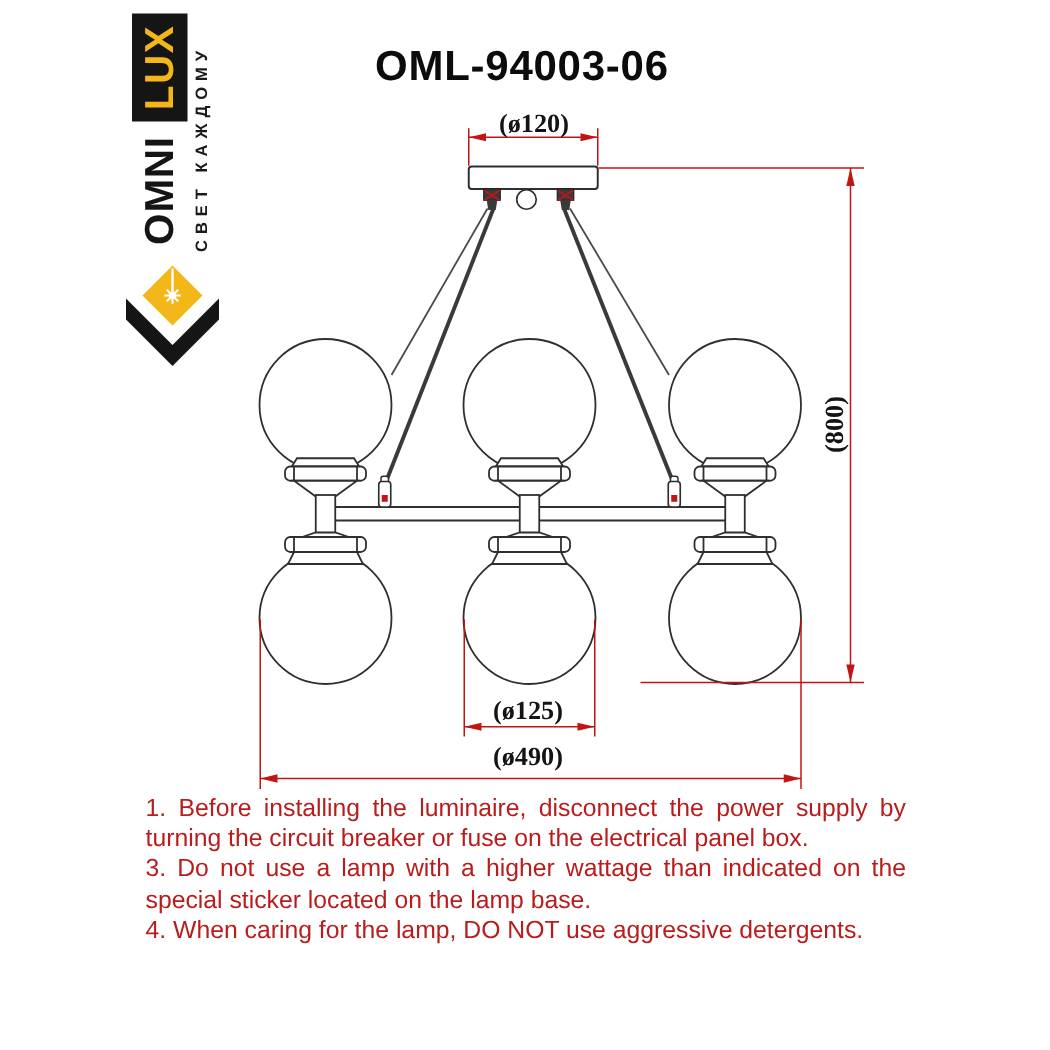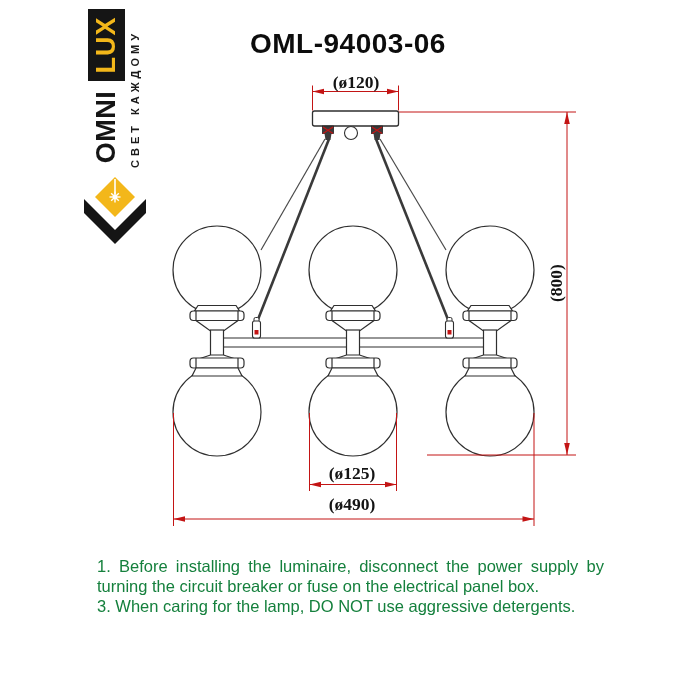--- a/index.html
+++ b/index.html
@@ -22,21 +22,21 @@
 
   
   .title{position:absolute;left:250px;top:28px;width:220px;text-align:left;
       font-size:28px;font-weight:700;color:#0c0c0c;letter-spacing:.5px;white-space:nowrap;}
 
   
   .diagram{position:absolute;left:0;top:0;}
 
   
   .instructions{position:absolute;left:97px;top:529px;width:507px;
-      font-size:16.5px;line-height:20.2px;color:#15803d;margin-top:27px;}
+      font-size:16.5px;line-height:20.2px;color:#b91c1c;}
   .instructions p{margin:0;text-align:justify;}
 </style>
 </head>
 <body>
 
 <div id="page">
 
   <div class="brand-word">
     <span class="brand-omni">OMNI</span>
     <span class="brand-lux">LUX</span>
@@ -187,16 +187,17 @@
     <g font-family="Liberation Serif, serif" font-weight="bold" font-size="17.5" fill="#141414">
       <text x="356" y="88" text-anchor="middle">(ø120)</text>
       <text transform="translate(562 283) rotate(-90)" text-anchor="middle">(800)</text>
       <text x="352" y="479" text-anchor="middle">(ø125)</text>
       <text x="352" y="510" text-anchor="middle">(ø490)</text>
     </g>
   </svg>
 
   <div class="instructions">
     <p>1. Before installing the luminaire, disconnect the power supply by turning the circuit breaker or fuse on the electrical panel box.</p>
-    <p>3. When caring for the lamp, DO NOT use aggressive detergents.</p>
+    <p>3. Do not use a lamp with a higher wattage than indicated on the special sticker located on the lamp base.</p>
+    <p>4. When caring for the lamp, DO NOT use aggressive detergents.</p>
   </div>
 
 </div>
 
 </body></html>

